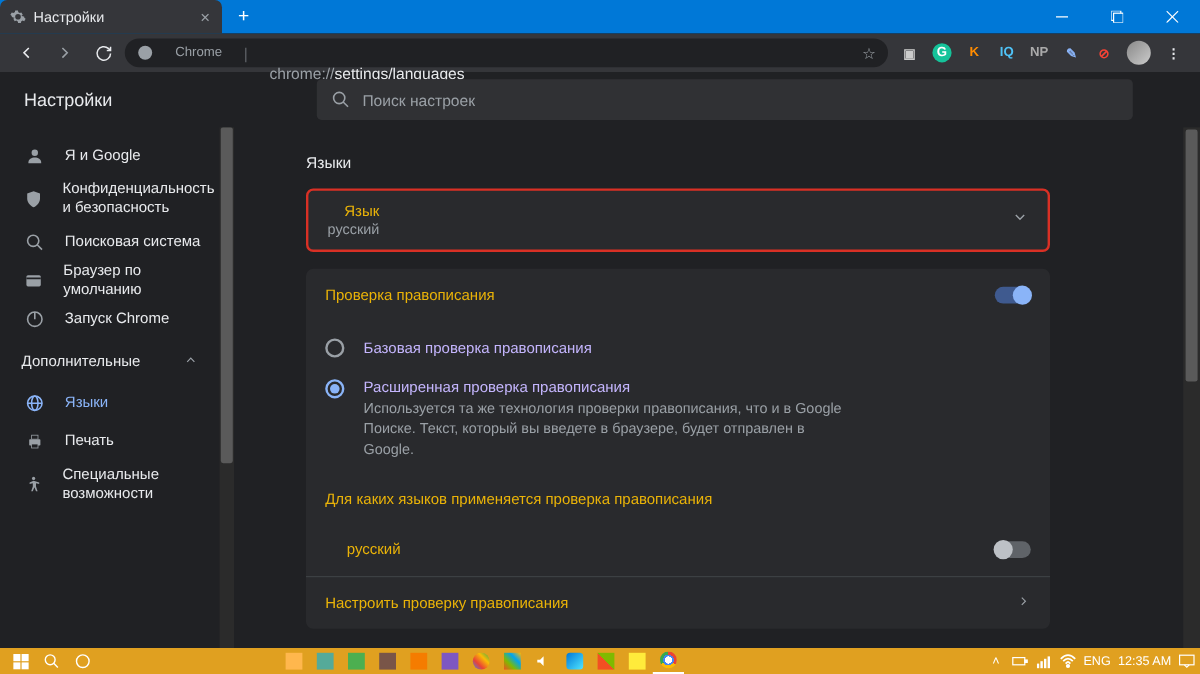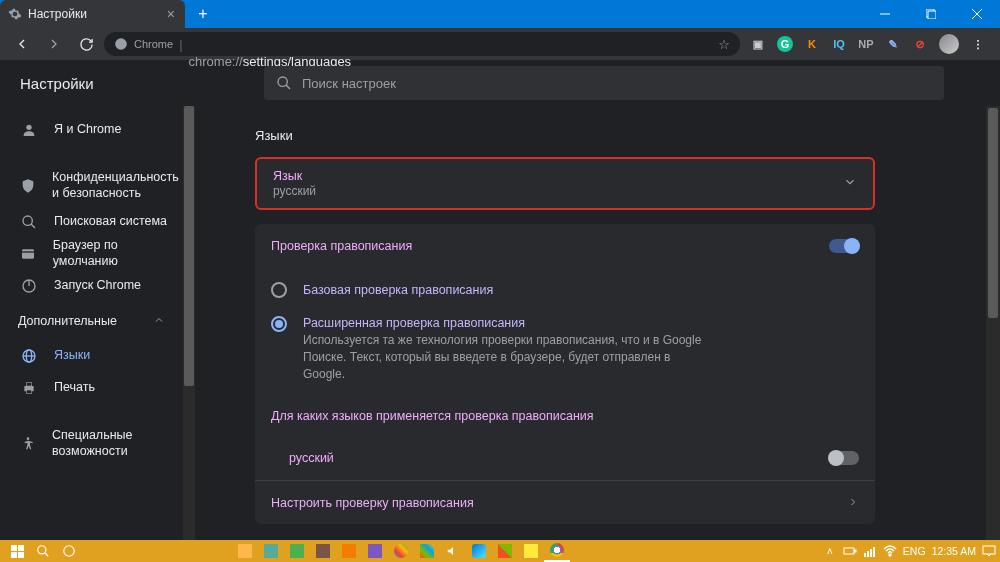--- a/index.html
+++ b/index.html
@@ -12,21 +12,21 @@
 .tab-close { margin-left: auto; color: #9aa0a6; font-size: 14px; cursor: pointer; }
 .newtab { width: 28px; height: 22px; display: flex; align-items: center; justify-content: center; color: #fff; font-size: 16px; margin-left: 4px; }
 .win-controls { margin-left: auto; display: flex; }
 .win-btn { width: 46px; height: 28px; display: flex; align-items: center; justify-content: center; color: #fff; }
 .win-btn svg { stroke: #fff; fill: none; }
 
 
 .addrbar { height: 32px; background: #35363a; display: flex; align-items: center; padding: 0 8px; gap: 4px; }
 .nav-btn { width: 28px; height: 28px; display: flex; align-items: center; justify-content: center; color: #9aa0a6; border-radius: 50%; }
 .nav-btn.enabled { color: #e8eaed; }
-.addr-field { flex: 1; height: 20px; background: #202124; border-radius: 13px; display: flex; align-items: center; padding: 12px 10px; color: #9aa0a6; font-size: 13px; gap: 6px; }
+.addr-field { flex: 1; height: 20px; background: #202124; border-radius: 13px; display: flex; align-items: center; padding: 12px 10px; color: #9aa0a6; font-size: 13px; gap: 18px; }
 .addr-field .secure { font-size: 11px; }
 .addr-url { color: #9aa0a6; margin-top: 35px; }
 .addr-url .white { color: #e8eaed; }
 .addr-star { margin-left: auto; color: #9aa0a6; }
 .ext-icons { display: flex; align-items: center; gap: 11px; padding: 0 6px; }
 .ext-icon { width: 16px; height: 16px; display: flex; align-items: center; justify-content: center; font-size: 11px; font-weight: bold; }
 .profile-pic { width: 20px; height: 20px; border-radius: 50%; background: linear-gradient(135deg,#888,#ccc); }
 
 
 .content { height: 480px; background: #202124; display: flex; flex-direction: column; }
@@ -34,40 +34,40 @@
 .settings-title { color: #e8eaed; font-size: 15px; width: 244px; }
 .search-box { flex: 1; max-width: 680px; height: 34px; background: #303134; border-radius: 4px; display: flex; align-items: center; padding: 0 12px; color: #9aa0a6; font-size: 13px; gap: 10px; }
 .settings-body { flex: 1; display: flex; overflow: hidden; }
 
 
 .sidebar { width: 195px; overflow-y: auto; position: relative; }
 .sidebar-scroll { position: absolute; right: 0; top: 0; width: 12px; height: 100%; background: #2b2b2b; }
 .sidebar-thumb { position: absolute; right: 1px; top: 0; width: 10px; height: 280px; background: #5a5a5a; border-radius: 2px; }
 .sidebar-inner { padding: 8px 0; width: 183px; }
 .side-item { height: 32px; display: flex; align-items: center; padding: 0 0 0 20px; color: #e8eaed; font-size: 12.5px; gap: 16px; cursor: pointer; border-radius: 0 16px 16px 0; margin-right: 6px; }
-.side-item.tall { height: 40px; margin-top: 20px; }
+.side-item.tall { height: 40px; }
 .side-item.active .label { color: #8ab4f8; }
 .side-item .icon { width: 18px; display: flex; justify-content: center; color: #9aa0a6; }
 .side-item.active .icon { color: #8ab4f8; }
 .side-item .label { line-height: 1.25; }
 .side-section { height: 38px; display: flex; align-items: center; padding: 0 18px; color: #e8eaed; font-size: 12.5px; justify-content: space-between; cursor: pointer; }
 .side-section .chev { color: #9aa0a6; }
 
 
 .main { flex: 1; overflow-y: auto; position: relative; }
 .main-scroll { position: absolute; right: 0; top: 0; width: 14px; height: 100%; background: #2b2b2b; }
 .main-thumb { position: absolute; right: 2px; top: 2px; width: 10px; height: 210px; background: #5a5a5a; border-radius: 2px; }
 .main-inner { padding: 14px 60px 0 60px; max-width: 740px; }
 .section-title { color: #e8eaed; font-size: 13px; margin: 8px 0 14px 0; }
 .card { background: #292a2d; border-radius: 6px; margin-bottom: 14px; }
 .card.highlight { border: 2.5px solid #d93025; }
 .row { padding: 10px 16px; display: flex; align-items: center; min-height: 44px; position: relative; }
 .row .chev-right { margin-left: auto; color: #9aa0a6; }
 .row-sep { border-top: 1px solid #3c4043; }
-.lang-title { color: #f0abfc; font-size: 12.5px; }
+.lang-title { color: #eab308; font-size: 12.5px; text-align: right; }
 .lang-sub { color: #9aa0a6; font-size: 12px; margin-top: 1px; }
 .toggle { width: 30px; height: 14px; border-radius: 7px; position: relative; margin-left: auto; }
 .toggle .knob { width: 16px; height: 16px; border-radius: 50%; position: absolute; top: -1px; }
 .toggle.on { background: #3f5a8f; }
 .toggle.on .knob { right: -1px; background: #8ab4f8; }
 .toggle.off { background: #5f6368; }
 .toggle.off .knob { left: -1px; background: #bdc1c6; }
 .radio { width: 16px; height: 16px; border-radius: 50%; border: 2px solid #9aa0a6; margin-right: 16px; flex-shrink: 0; display: flex; align-items: center; justify-content: center; }
 .radio.on { border-color: #8ab4f8; }
 .radio.on::after { content: ""; width: 8px; height: 8px; background: #8ab4f8; border-radius: 50%; }
@@ -171,21 +171,21 @@
 
     <div class="sidebar">
       <div class="sidebar-inner">
         <div class="side-item">
             <span class="icon">
               <svg width="16" height="16" viewBox="0 0 24 24" fill="currentColor">
                 <circle cx="12" cy="8" r="4"></circle>
                 <path d="M4 20c0-4 4-6 8-6s8 2 8 6v1H4z"></path>
               </svg>
             </span>
-            <span class="label">Я и Chrome</span>
+            <span class="label">Я и Google</span>
           </div>
         <div class="side-item tall">
             <span class="icon">
               <svg width="16" height="16" viewBox="0 0 24 24" fill="currentColor">
                 <path d="M12 2l8 3v6c0 5-3.5 9-8 11-4.5-2-8-6-8-11V5z"></path>
               </svg>
             </span>
             <span class="label">Конфиденциальность и безопасность</span>
           </div>
         <div class="side-item">

